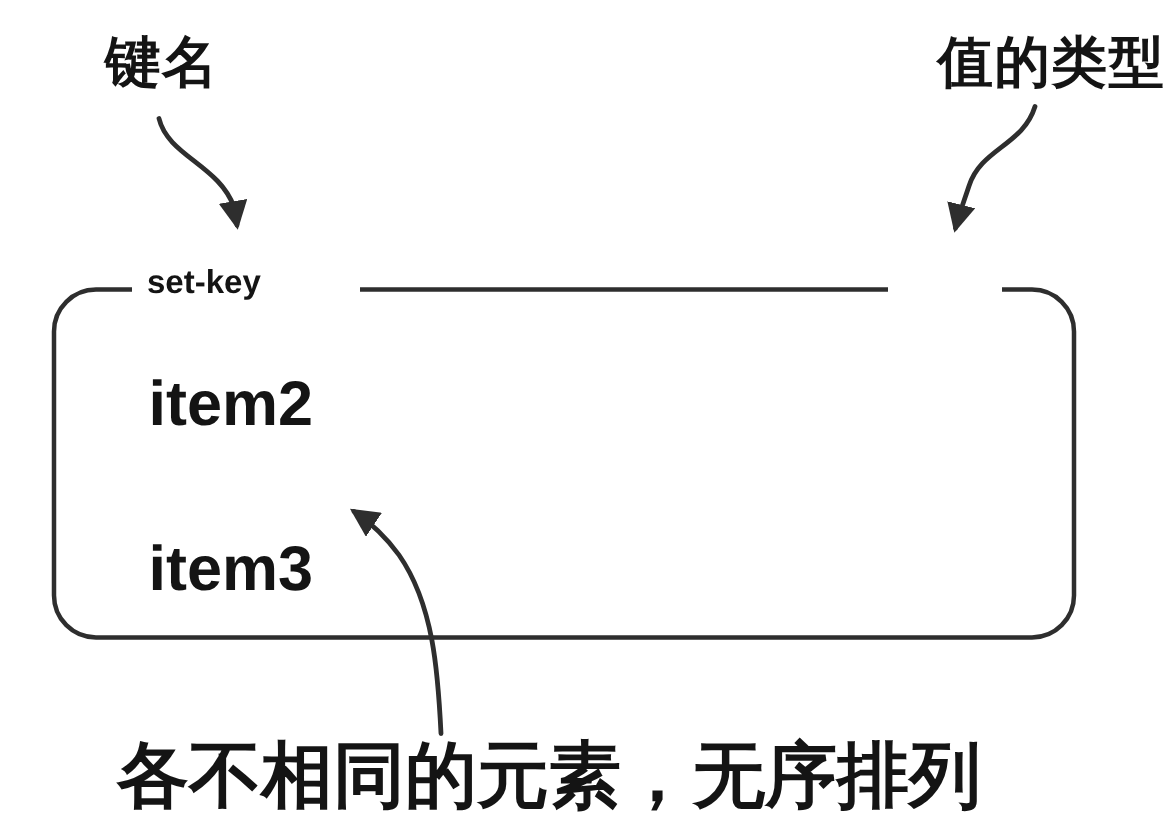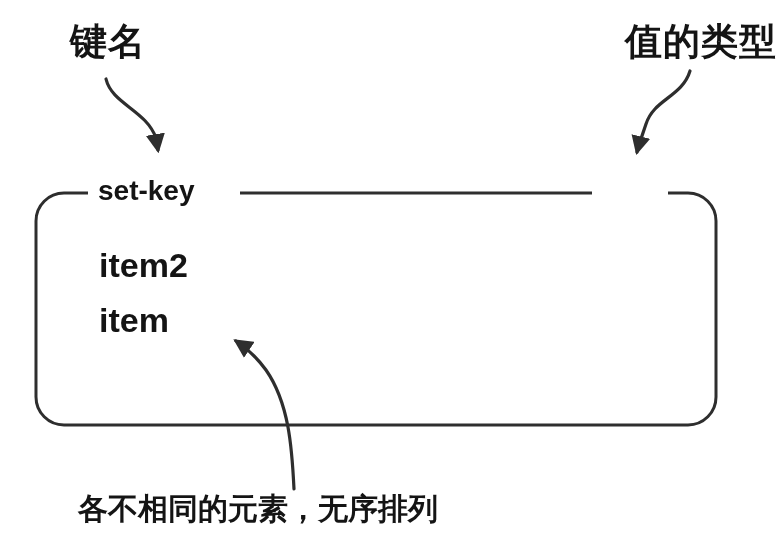--- a/index.html
+++ b/index.html
@@ -14,23 +14,23 @@
   }
   .stage svg { position: absolute; inset: 0; }
   .lbl {
     position: absolute;
     color: var(--text, #141414);
     font-weight: 700;
     line-height: 1;
     white-space: nowrap;
   }
   .zh  { font-size: 37px; letter-spacing: 1px; }
-  .code { font-size: 28px; background: var(--background, #fff); padding: 0 4px; }
-  .member { font-size: 34px; }
-  .caption { font-size: 30px; letter-spacing: 0px; }
+  .code { font-size: 22px; background: var(--background, #fff); padding: 0 4px; }
+  .member { font-size: 42px; }
+  .caption { font-size: 48px; letter-spacing: 0px; }
   .stroke { fill: none; stroke: var(--line, #2e2e2e); }
   .box-stroke { stroke-width: 3; }
   .arrow-stroke { stroke-width: 3.2; stroke-linecap: round; }
   .ah-fill { fill: var(--line, #2e2e2e); }
 </style>
 </head>
 <body>
 
 <div class="stage">
 
@@ -54,17 +54,17 @@
   </svg>
 
   <span class="lbl zh" style="left:70px; top:23px;">键名</span>
 
   <span class="lbl zh" style="left:625px; top:23px;text-align:center;">值的类型</span>
 
   <span class="lbl code" style="left:94px; top:177px;">set-key</span>
 
 
   <span class="lbl member" style="left:99px; top:248px;">item2</span>
-  <span class="lbl member" style="left:99px; top:303px;">item</span>
+  <span class="lbl member" style="left:99px; top:358px;">item3</span>
 
   <span class="lbl zh caption" style="left:78px; top:494px;">各不相同的元素，无序排列</span>
 
 </div>
 
 </body></html>

